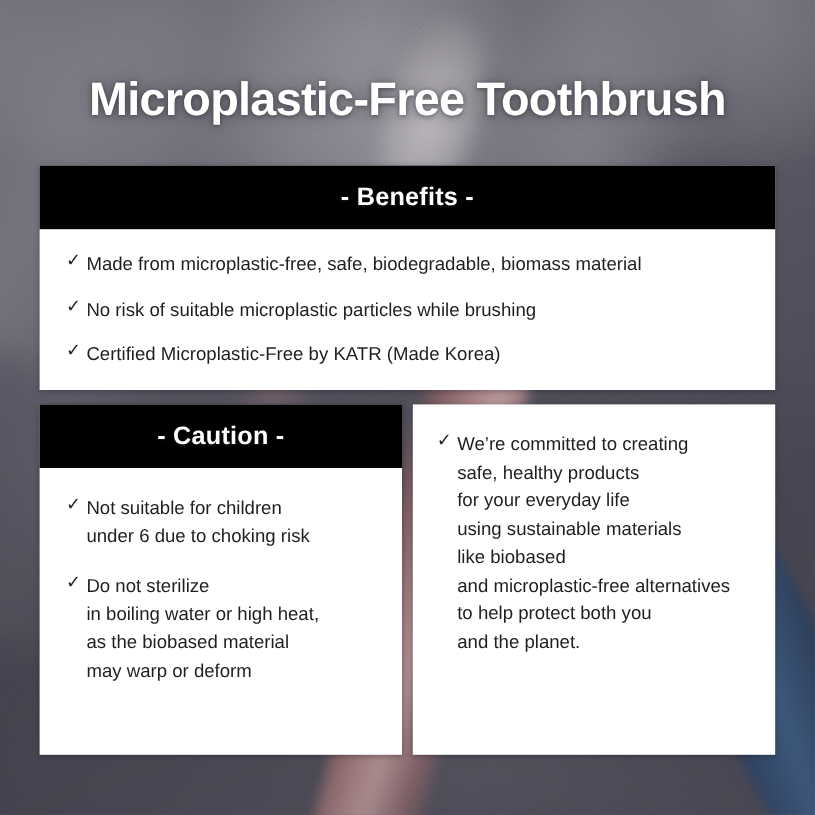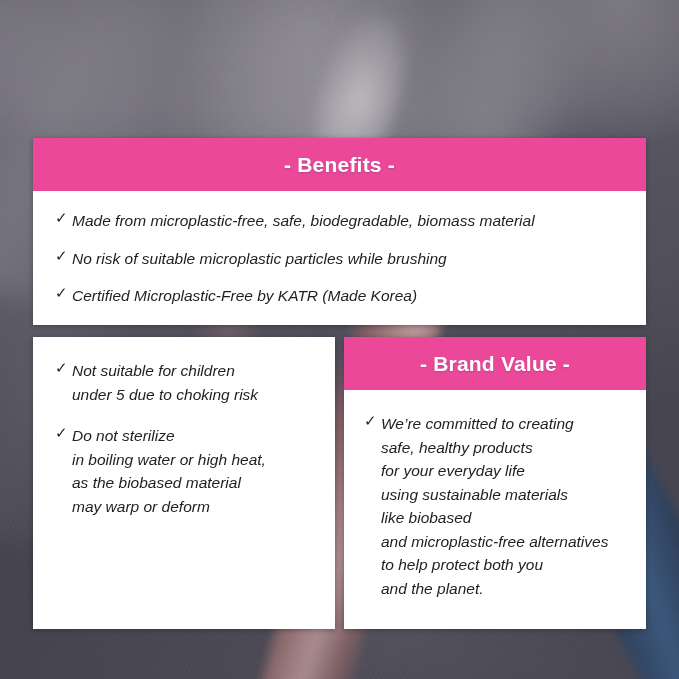--- a/index.html
+++ b/index.html
@@ -146,21 +146,21 @@
   }
 
   .card {
     position: absolute;
     background: #ffffff;
     box-shadow: 0 1px 5px rgba(20,18,28,.38);
   }
 
   .card-header {
     height: 53px;
-    background: #ec4899;
+    background: #000000;
     display: flex;
     align-items: center;
     justify-content: center;
     color: #ffffff;
     font-size: 21px;
     font-weight: bold;
     letter-spacing: .2px;
     text-shadow: 0 1px 2px rgba(60,80,110,.35);
   }
 
@@ -181,21 +181,20 @@
     width: 17px;
     font-size: 15px;
     line-height: 1.15;
     color: #1f1f22;
   }
 
   .bullet-text {
     flex: 1 1 auto;
     white-space: pre-line;
     line-height: 1.52;
-    font-style: italic;
   }
 
   
   #card-benefits { left: 33px; top: 138px; width: 613px; height: 187px; }
   #card-benefits .card-body { padding-top: 18px; }
   #card-benefits .bullet { margin-bottom: 14px; }
   #card-benefits .bullet:last-child { margin-bottom: 0; }
 
   
   #card-caution { left: 33px; top: 337px; width: 302px; height: 292px; }
@@ -220,58 +219,59 @@
   <div class="brush-head"></div>
   <div class="brush-pink2"></div>
   <div class="brush-pink"></div>
   <div class="brush-blue"></div>
   <div class="bg-scrim"></div>
   <div class="bg-grain"></div>
 </div>
 
 <div id="page">
 
+  <div class="title">Microplastic-Free Toothbrush</div>
 
   <div class="card" id="card-benefits">
     <div class="card-header">- Benefits -</div>
     <div class="card-body">
       <div class="bullet">
         <span class="check">✓</span>
         <span class="bullet-text">Made from microplastic-free, safe, biodegradable, biomass material</span>
       </div>
       <div class="bullet">
         <span class="check">✓</span>
         <span class="bullet-text">No risk of suitable microplastic particles while brushing</span>
       </div>
       <div class="bullet">
         <span class="check">✓</span>
         <span class="bullet-text">Certified Microplastic-Free by KATR (Made Korea)</span>
       </div>
     </div>
   </div>
 
   <div class="card" id="card-caution">
+    <div class="card-header">- Caution -</div>
     <div class="card-body">
       <div class="bullet">
         <span class="check">✓</span>
         <span class="bullet-text">Not suitable for children
-under 5 due to choking risk</span>
+under 6 due to choking risk</span>
       </div>
       <div class="bullet">
         <span class="check">✓</span>
         <span class="bullet-text">Do not sterilize
 in boiling water or high heat,
 as the biobased material
 may warp or deform</span>
       </div>
     </div>
   </div>
 
   <div class="card" id="card-brand">
-    <div class="card-header">- Brand Value -</div>
     <div class="card-body">
       <div class="bullet">
         <span class="check">✓</span>
         <span class="bullet-text">We’re committed to creating
 safe, healthy products
 for your everyday life
 using sustainable materials
 like biobased
 and microplastic-free alternatives
 to help protect both you

